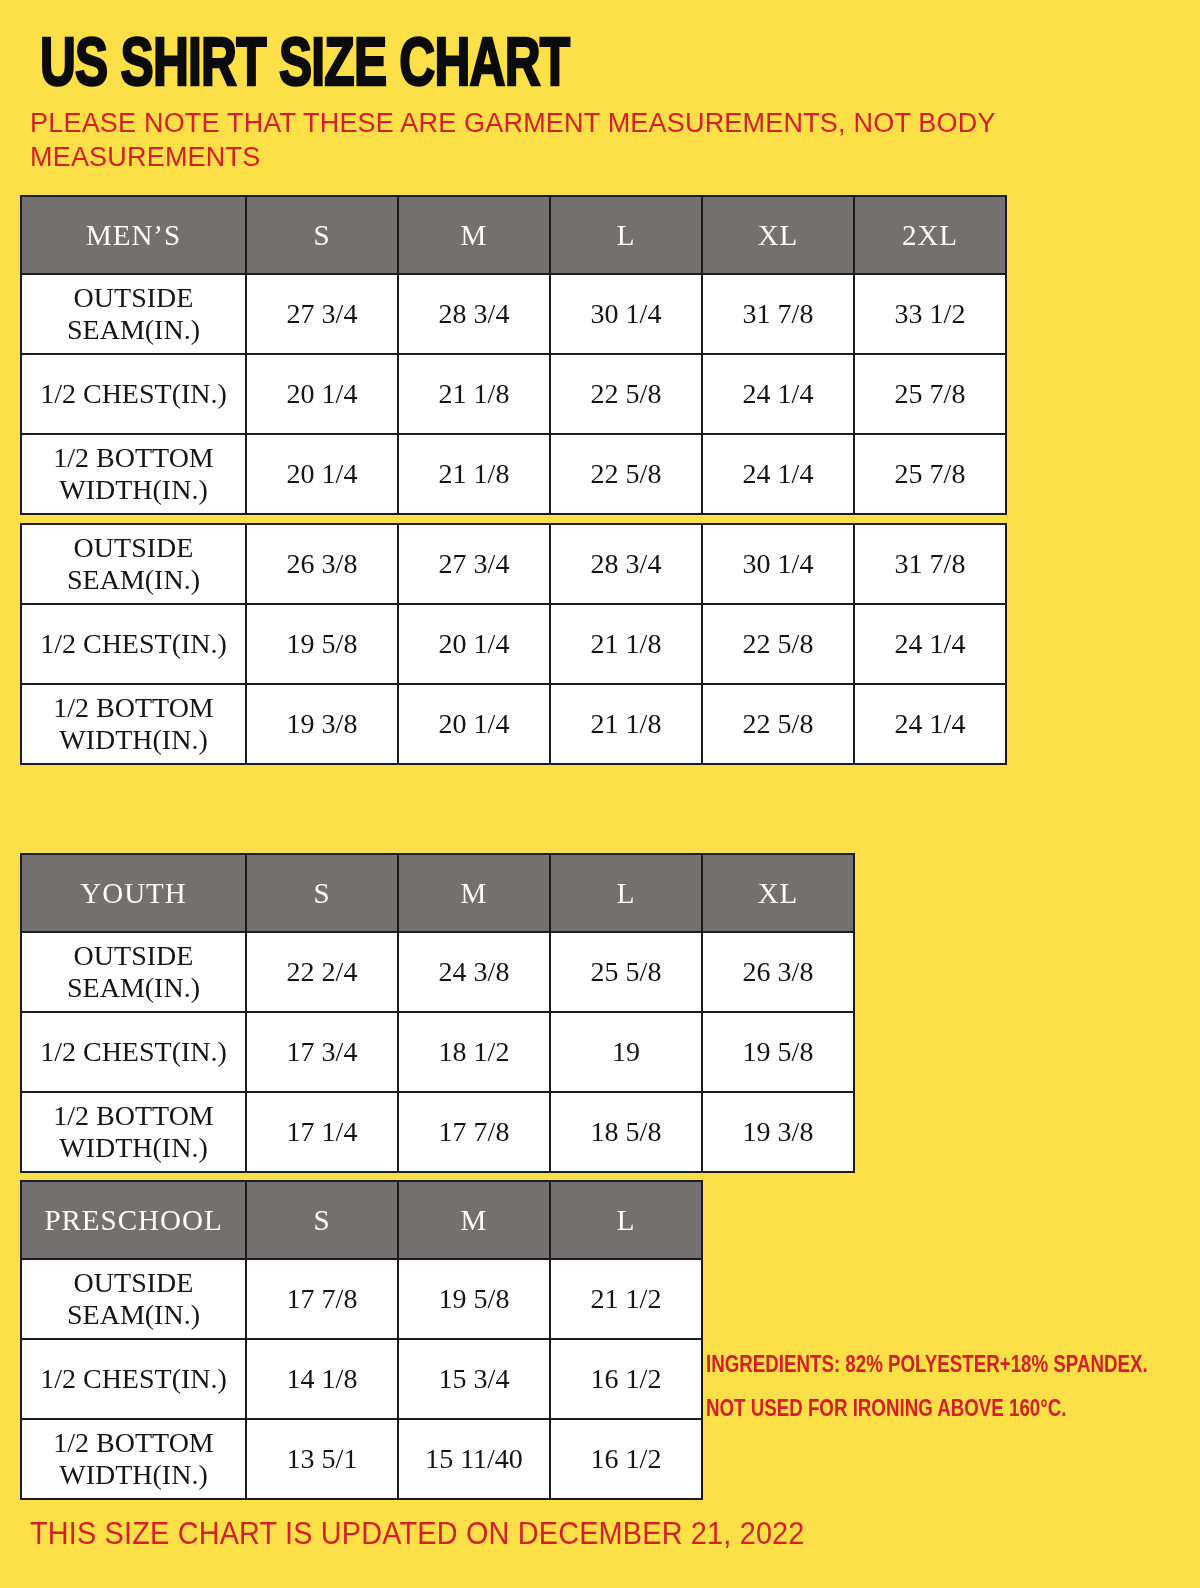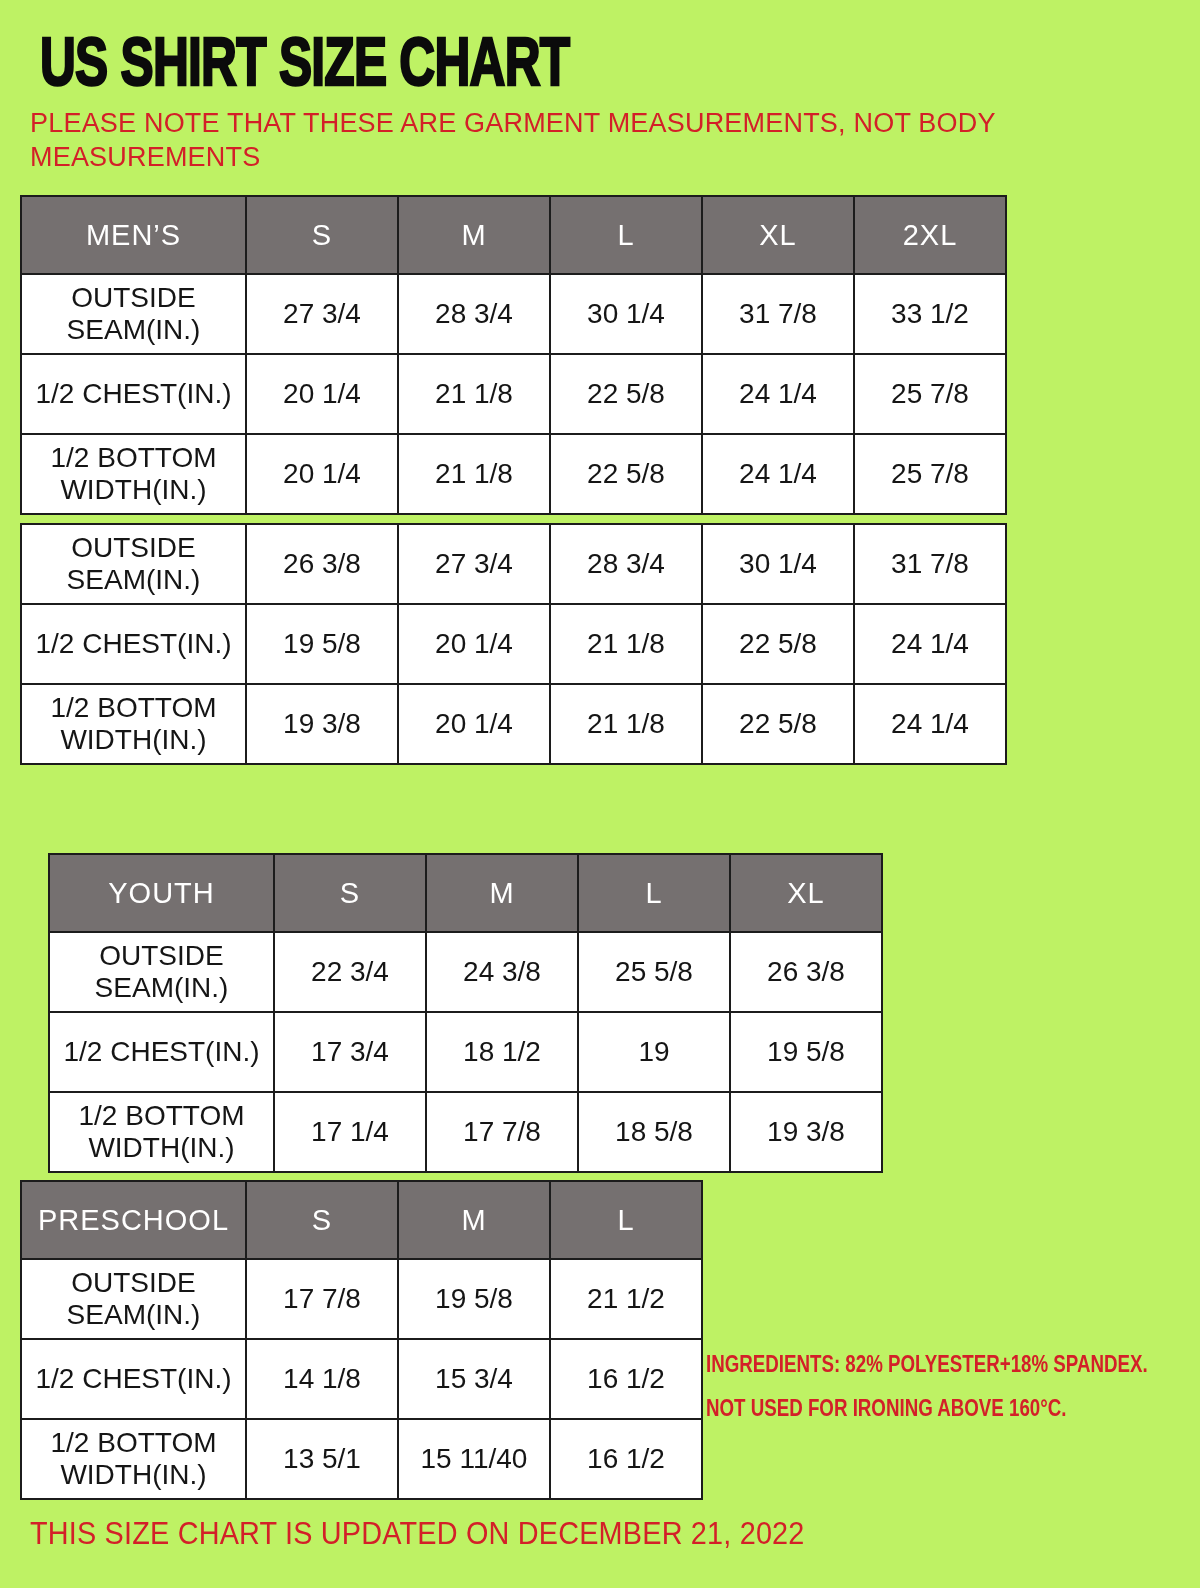--- a/index.html
+++ b/index.html
@@ -1,41 +1,41 @@
 <!DOCTYPE html>
 <html><head>
 <meta charset="utf-8">
 <style>
   * { margin:0; padding:0; box-sizing:border-box; }
   html,body { width:1200px; height:1588px; background:#ffffff;
               font-family:"Liberation Sans", sans-serif; color:#111; }
-  .page { position:relative; width:1200px; height:1588px; overflow:hidden; background:#bef264; }
+  .page { position:relative; width:1200px; height:1588px; overflow:hidden; background:#fde047; }
 
   .title { position:absolute; left:40px; top:22px; font-size:68px; font-weight:700;
            color:#0b0b0b; letter-spacing:-1px; white-space:nowrap;
            transform:scaleX(0.73); transform-origin:left top;
            -webkit-text-stroke:2.5px #0b0b0b; }
 
   .note { position:absolute; left:30px; top:106px; width:1105px;
           font-size:27px; line-height:34px; color:#d32028; letter-spacing:0.2px; }
 
   table.size-table { position:absolute; left:20px; border-collapse:collapse;
-                     table-layout:fixed; background:#fff; }
+                     table-layout:fixed; background:#fff;font-family:Liberation Serif, serif; }
   table.size-table col.c-label { width:225px; }
   table.size-table col.c-size  { width:152px; }
   table.size-table th, table.size-table td { border:2px solid #1c1c1c; text-align:center;
                      vertical-align:middle; padding:0 3px; }
   table.size-table th { height:78px; background:#757070; color:#ffffff;
                         font-weight:400; font-size:29px; letter-spacing:1px; }
   table.size-table td { height:80px; font-size:28px; color:#151515; line-height:1.15; }
   td.lbl { font-size:28px; }
 
   .t-mens      { top:195px; }
   .t-womens    { top:523px; }
-  .t-youth     { top:853px;margin-left:28px; }
+  .t-youth     { top:853px; }
   .t-preschool { top:1180px; }
 
   .ingredients { position:absolute; left:706px; top:1342px; color:#d32028;
                  font-size:24px; font-weight:700; line-height:44px; white-space:nowrap;
                  transform:scaleX(0.78); transform-origin:left top; }
   .footer-note { position:absolute; left:30px; top:1516px; color:#d32028;
                  font-size:31px; letter-spacing:0.2px; white-space:nowrap;
                  transform:scaleX(0.93); transform-origin:left top; }
 </style>
 </head>
@@ -140,21 +140,21 @@
     <tbody>
       <tr>
         <th>YOUTH</th>
         <th>S</th>
         <th>M</th>
         <th>L</th>
         <th>XL</th>
       </tr>
       <tr>
         <td class="lbl">OUTSIDE SEAM(IN.)</td>
-        <td>22 3/4</td>
+        <td>22 2/4</td>
         <td>24 3/8</td>
         <td>25 5/8</td>
         <td>26 3/8</td>
       </tr>
       <tr>
         <td class="lbl">1/2 CHEST(IN.)</td>
         <td>17 3/4</td>
         <td>18 1/2</td>
         <td>19</td>
         <td>19 5/8</td>

